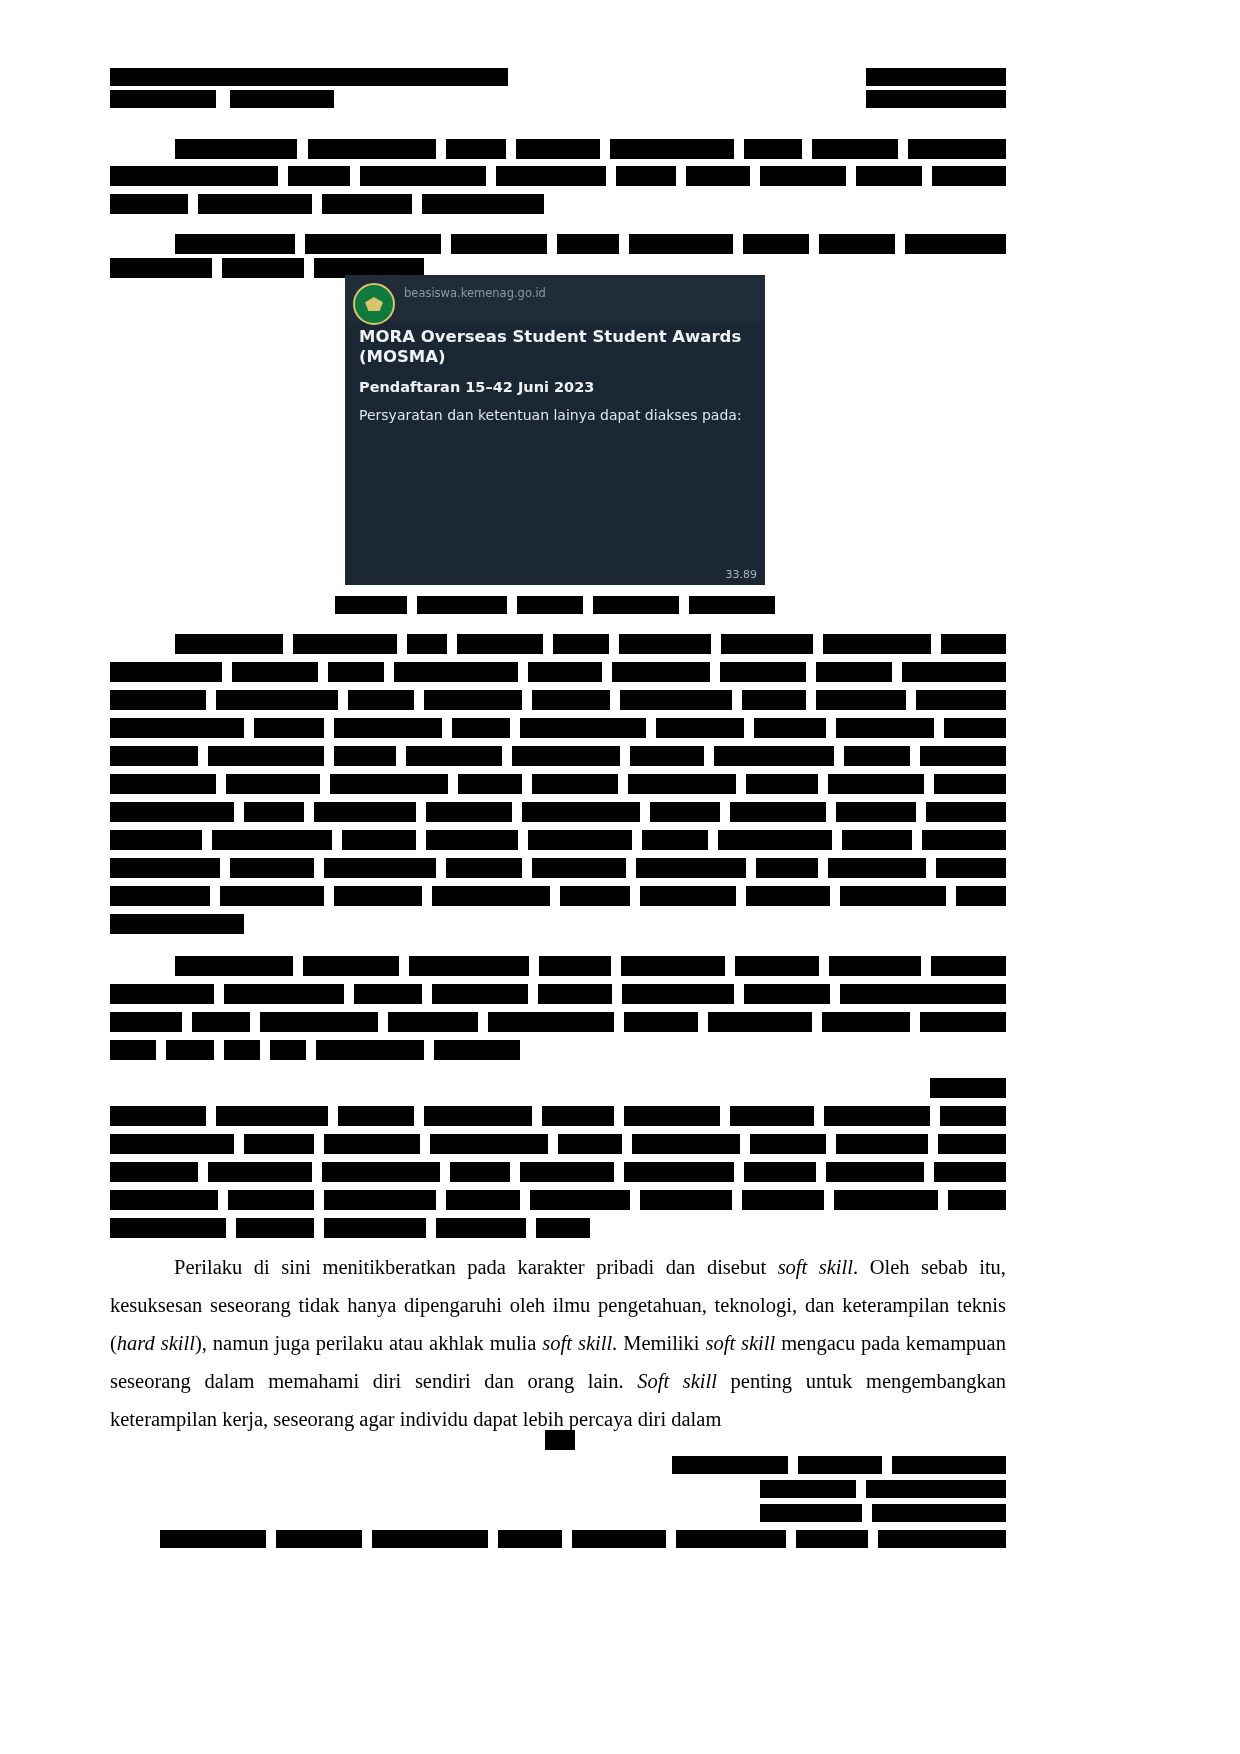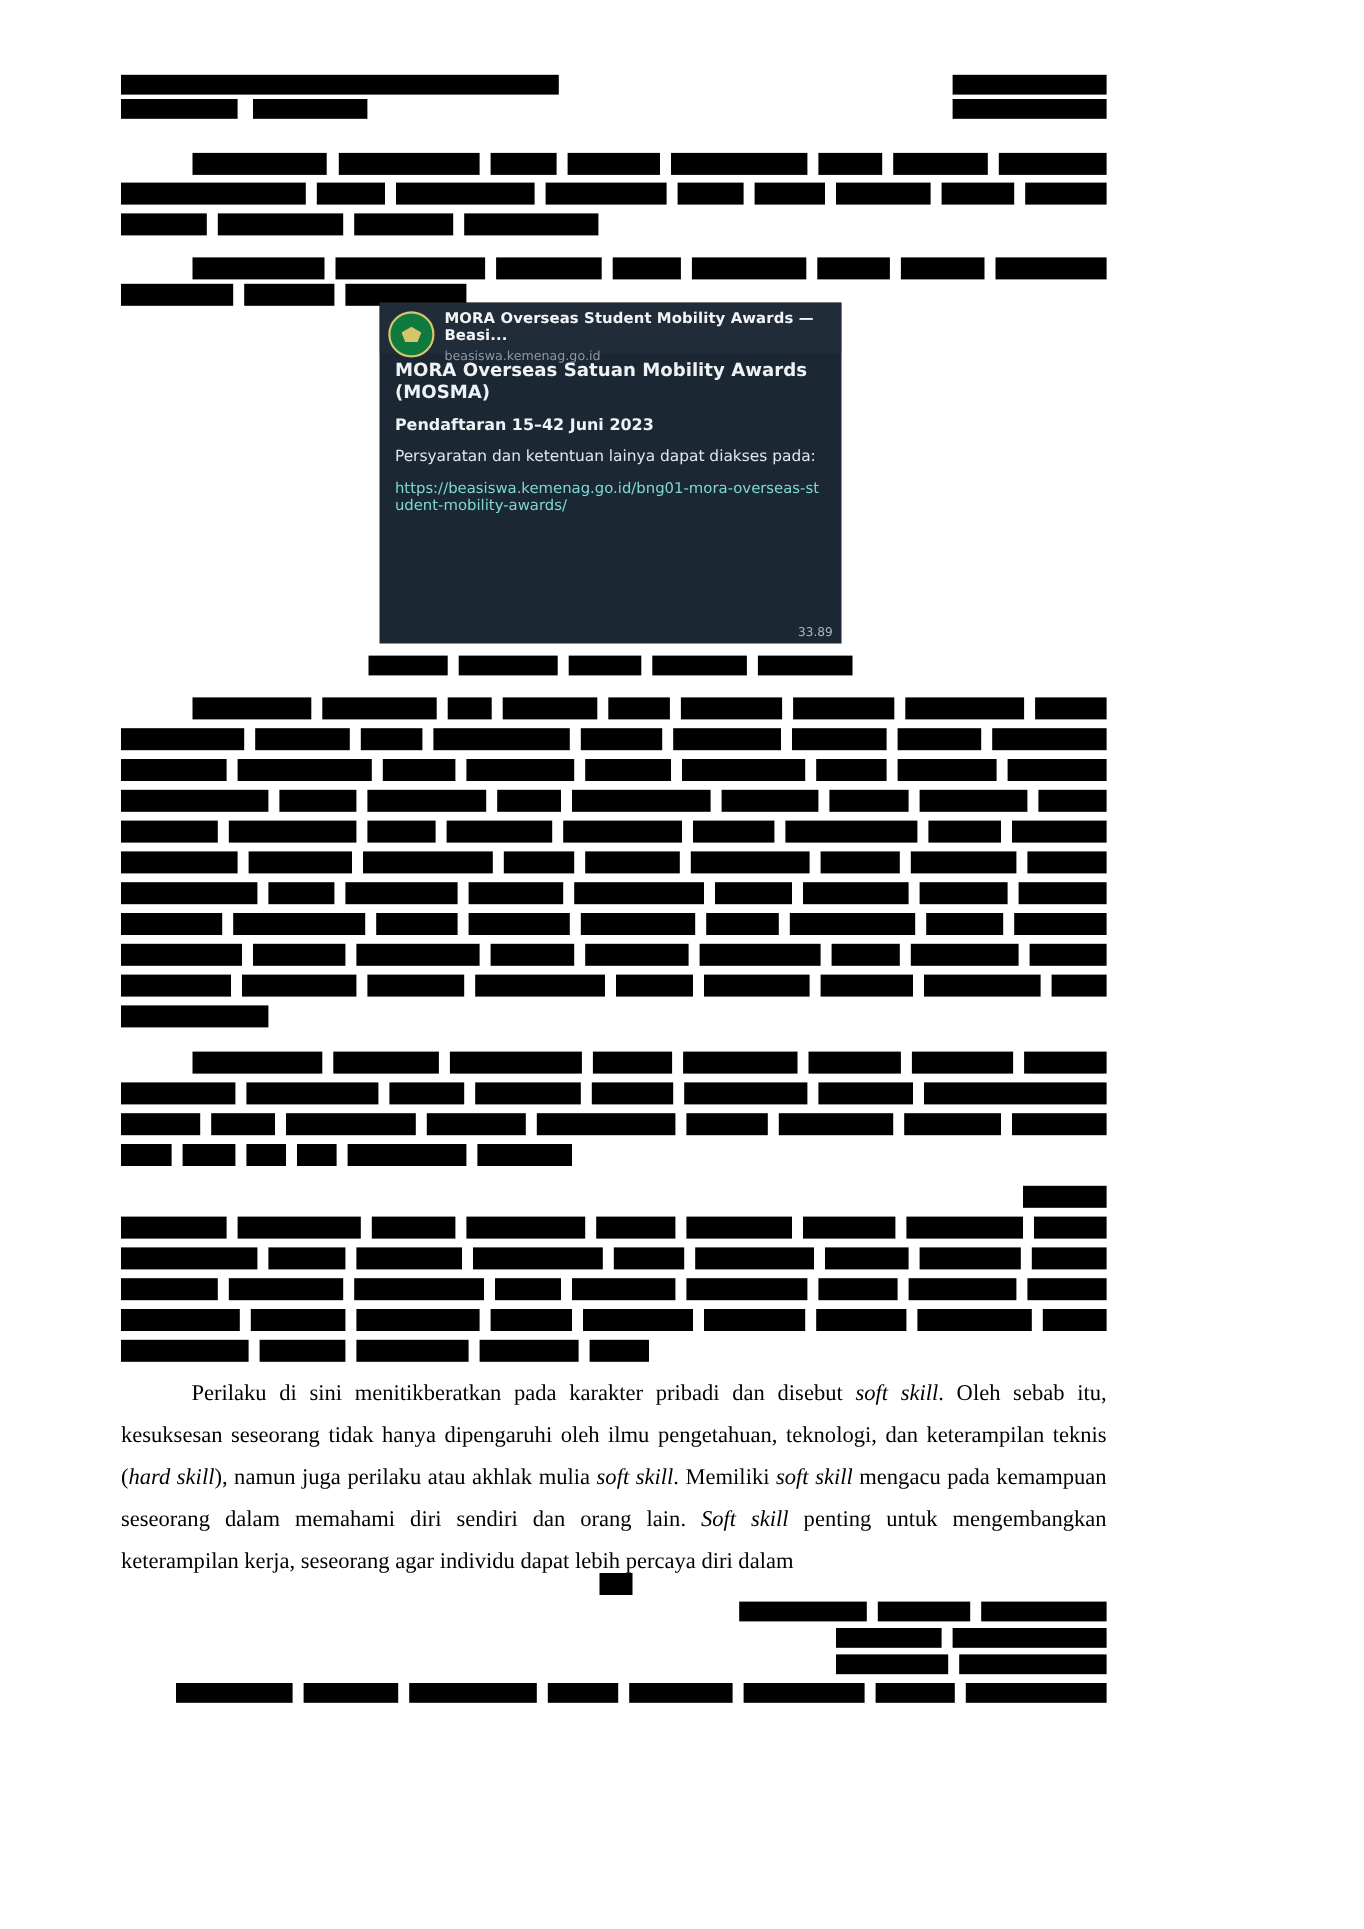--- a/index.html
+++ b/index.html
@@ -352,29 +352,27 @@
       <div class="redact" style="left: 572px; top: 1530px; width: 94px; height: 18px; background: rgb(0, 0, 0);"></div>
       <div class="redact" style="left: 676px; top: 1530px; width: 110px; height: 18px; background: rgb(0, 0, 0);"></div>
       <div class="redact" style="left: 796px; top: 1530px; width: 72px; height: 18px; background: rgb(0, 0, 0);"></div>
       <div class="redact" style="left: 878px; top: 1530px; width: 128px; height: 18px; background: rgb(0, 0, 0);"></div>
     </div>
 
   <div class="card">
     <div class="card-head">
       <div class="card-logo"></div>
       <div class="card-head-text">
-        <div class="card-title">MORA Overseas Student Mobility Awards — Beasi...</div>
         <div class="card-url">beasiswa.kemenag.go.id</div>
       </div>
     </div>
     <div class="card-body">
-      <div class="card-h1">MORA Overseas Satuan Mobility Awards (MOSMA)</div>
+      <div class="card-h1">MORA Overseas Student Student Awards (MOSMA)</div>
       <div class="card-date">Pendaftaran 15–42 Juni 2023</div>
       <div class="card-p">Persyaratan dan ketentuan lainya dapat diakses pada:</div>
-      <div class="card-link">https://beasiswa.kemenag.go.id/bng01-mora-overseas-student-mobility-awards/</div>
     </div>
     <div class="card-time">33.89</div>
   </div>
 
 
   <div class="textblock para-indent" id="final-para" style="left:110px; top:1248px; width:896px;"><span>Perilaku di sini menitikberatkan pada   karakter pribadi dan disebut </span><em>soft skill</em><span>. Oleh sebab itu, kesuksesan  seseorang tidak hanya dipengaruhi oleh ilmu  pengetahuan, teknologi, dan keterampilan teknis  (</span><em>hard skill</em><span>), namun juga perilaku atau akhlak mulia </span><em>soft skill</em><span>.  Memiliki </span><em>soft skill</em><span> mengacu pada kemampuan seseorang dalam memahami diri sendiri dan orang lain. </span><em>Soft skill</em><span> penting untuk mengembangkan keterampilan kerja,    seseorang agar individu dapat lebih percaya diri dalam</span></div>
 
 </div>
 
 </body></html>

